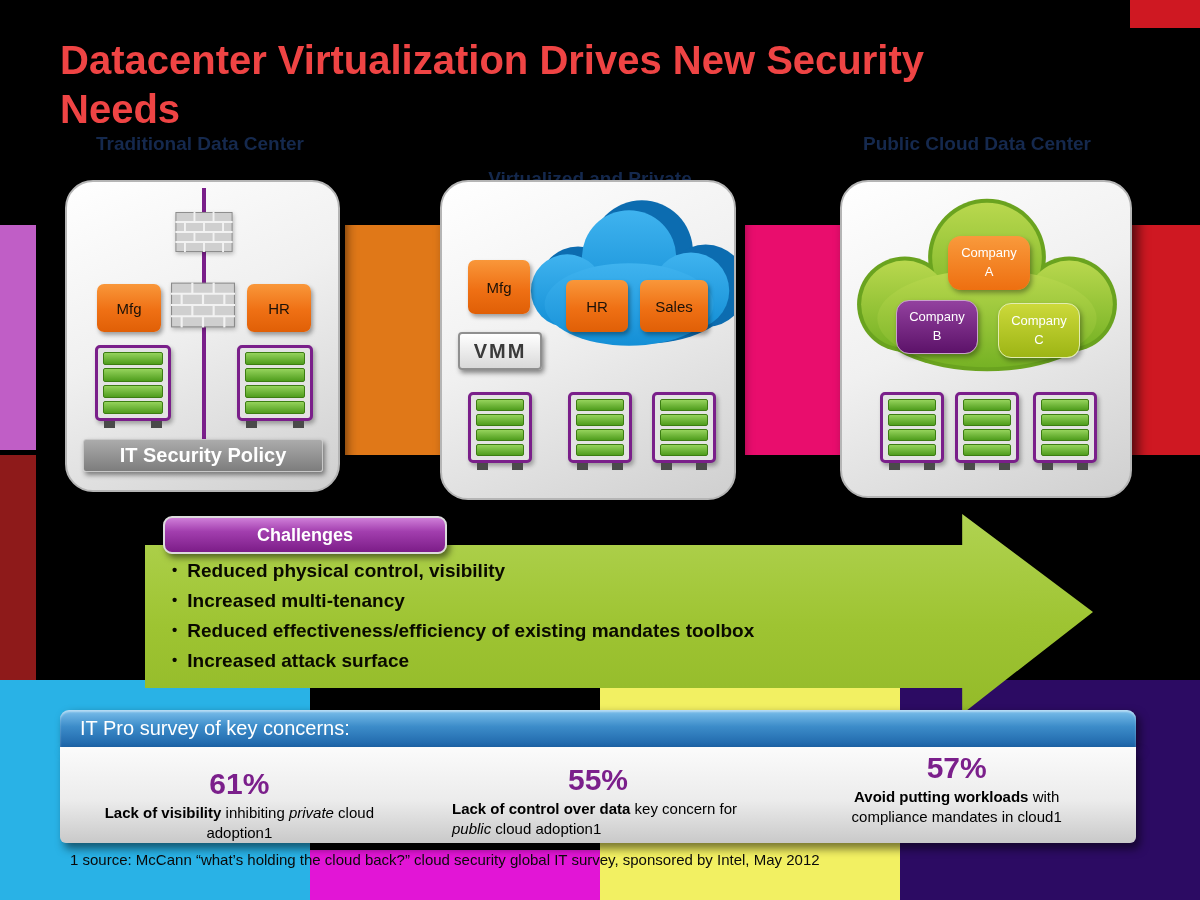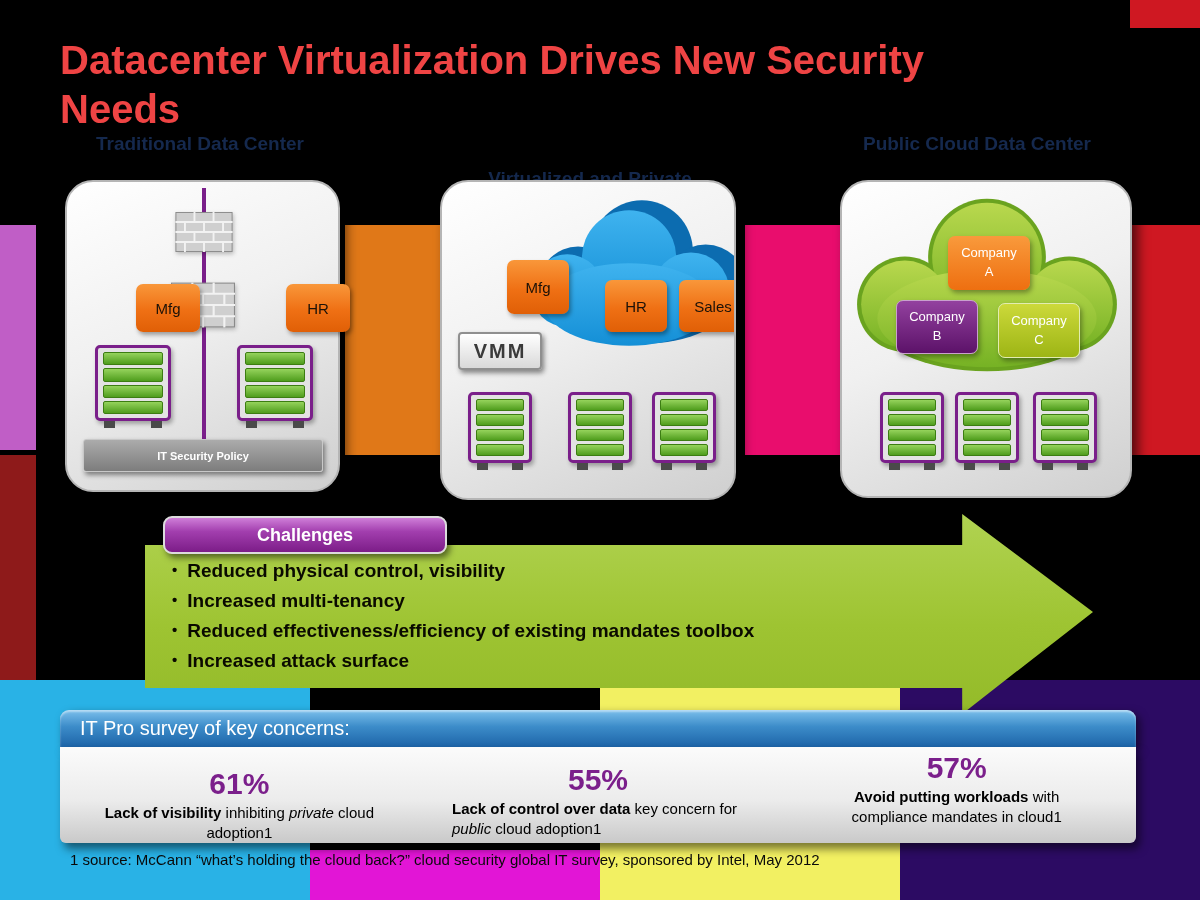--- a/index.html
+++ b/index.html
@@ -20,40 +20,40 @@
   .clip { overflow:hidden; }
 
   .vline { position:absolute; background:var(--rack-purple,#7a1f8a); }
 
   .firewall { position:absolute; }
   .firewall svg { width:100%; height:100%; display:block; filter:drop-shadow(1px 2px 2px rgba(0,0,0,.25)); }
 
   .orange-box { position:absolute; border-radius:7px; color:#1c1208;
     background:linear-gradient(180deg,#f9973a 0%,#ef7014 55%,#e05f06 100%);
     display:flex; align-items:center; justify-content:center; font-size:15px;
-    box-shadow:2px 3px 4px rgba(0,0,0,0.35);margin-left:39px; }
-
-  .company-box { position:absolute; border-radius:7px; color:#fff; font-size:13px;
+    box-shadow:2px 3px 4px rgba(0,0,0,0.35); }
+
+  .company-box { position:absolute; border-radius:13px; color:#fff; font-size:13px;
     text-align:center; display:flex; flex-direction:column; align-items:center;
     justify-content:center; line-height:1.45; box-shadow:2px 3px 5px rgba(0,0,0,0.35); }
   .company-a { background:linear-gradient(180deg,#f99a3c 0%,#ee6f10 100%); }
   .company-b { background:linear-gradient(180deg,#93419f 0%,#5c1269 100%); border:1px solid #c9a0ce; }
   .company-c { background:linear-gradient(180deg,#ccd93a 0%,#9db515 100%); border:1px solid #e2ecb0; }
 
   .rack { position:absolute; }
   .rack-body { height:calc(100% - 7px); border:3px solid var(--rack-purple,#7a1f8a);
     border-radius:5px; background:#e3e3e3; display:flex; flex-direction:column;
     gap:3px; padding:4px 5px; box-shadow:2px 3px 4px rgba(0,0,0,0.3); }
   .rack-bar { flex:1; background:linear-gradient(180deg,#95d35c,var(--rack-green,#4f9d1d));
     border:1px solid #3c7d12; border-radius:2px; }
   .rack-feet { display:flex; justify-content:space-between; padding:0 9px; height:7px; }
   .rack-feet span { width:11px; height:7px; background:#4a4a4a; display:block; }
 
   .banner { position:absolute; background:linear-gradient(180deg,#ababab 0%,#7d7d7d 100%);
-    color:#fff; font-weight:bold; font-size:11px; display:flex; align-items:center;
+    color:#fff; font-weight:bold; font-size:20px; display:flex; align-items:center;
     justify-content:center; border-radius:3px; border:1px solid #c8c8c8;
     box-shadow:2px 3px 5px rgba(0,0,0,0.45); }
 
   .cloud { position:absolute; }
   .cloud svg { width:100%; height:100%; display:block; }
 
   .vmm { position:absolute; background:linear-gradient(180deg,#ffffff 0%,#d9d9d9 100%);
     border:2px solid #8f8f8f; border-radius:4px; color:#3a3a3a; font-weight:bold;
     font-size:20px; letter-spacing:2px; display:flex; align-items:center;
     justify-content:center; box-shadow:2px 3px 5px rgba(0,0,0,0.45); }

